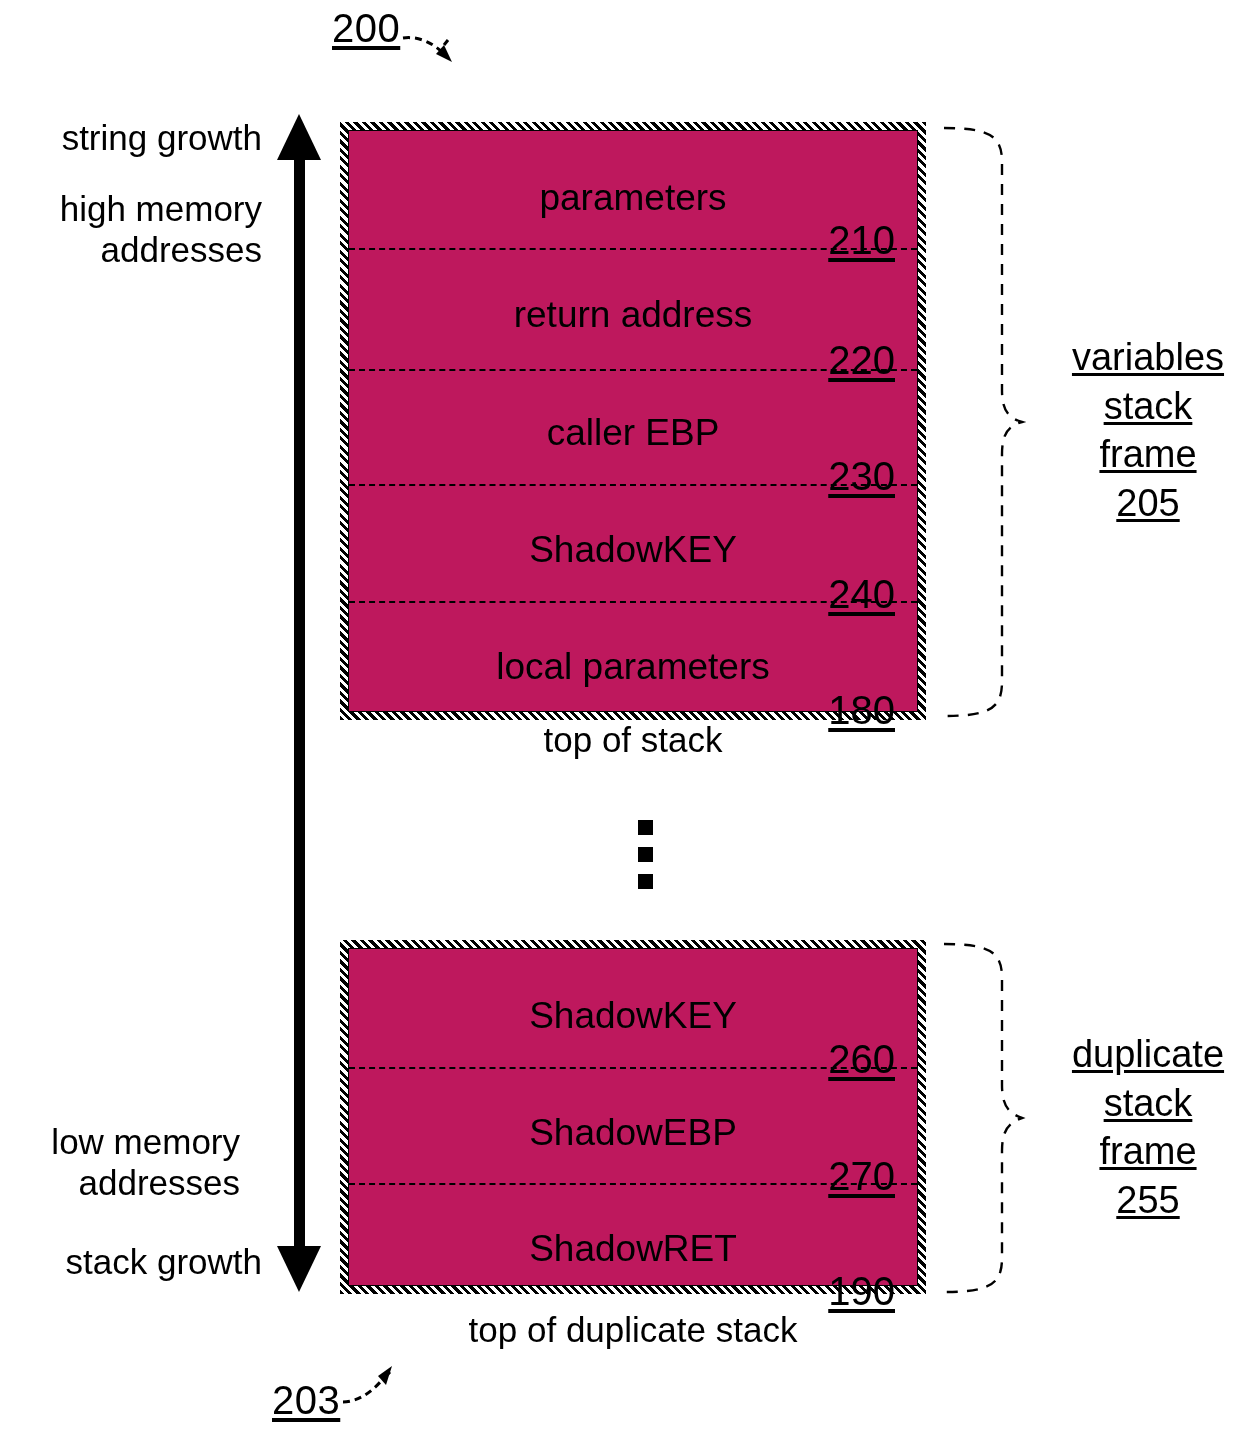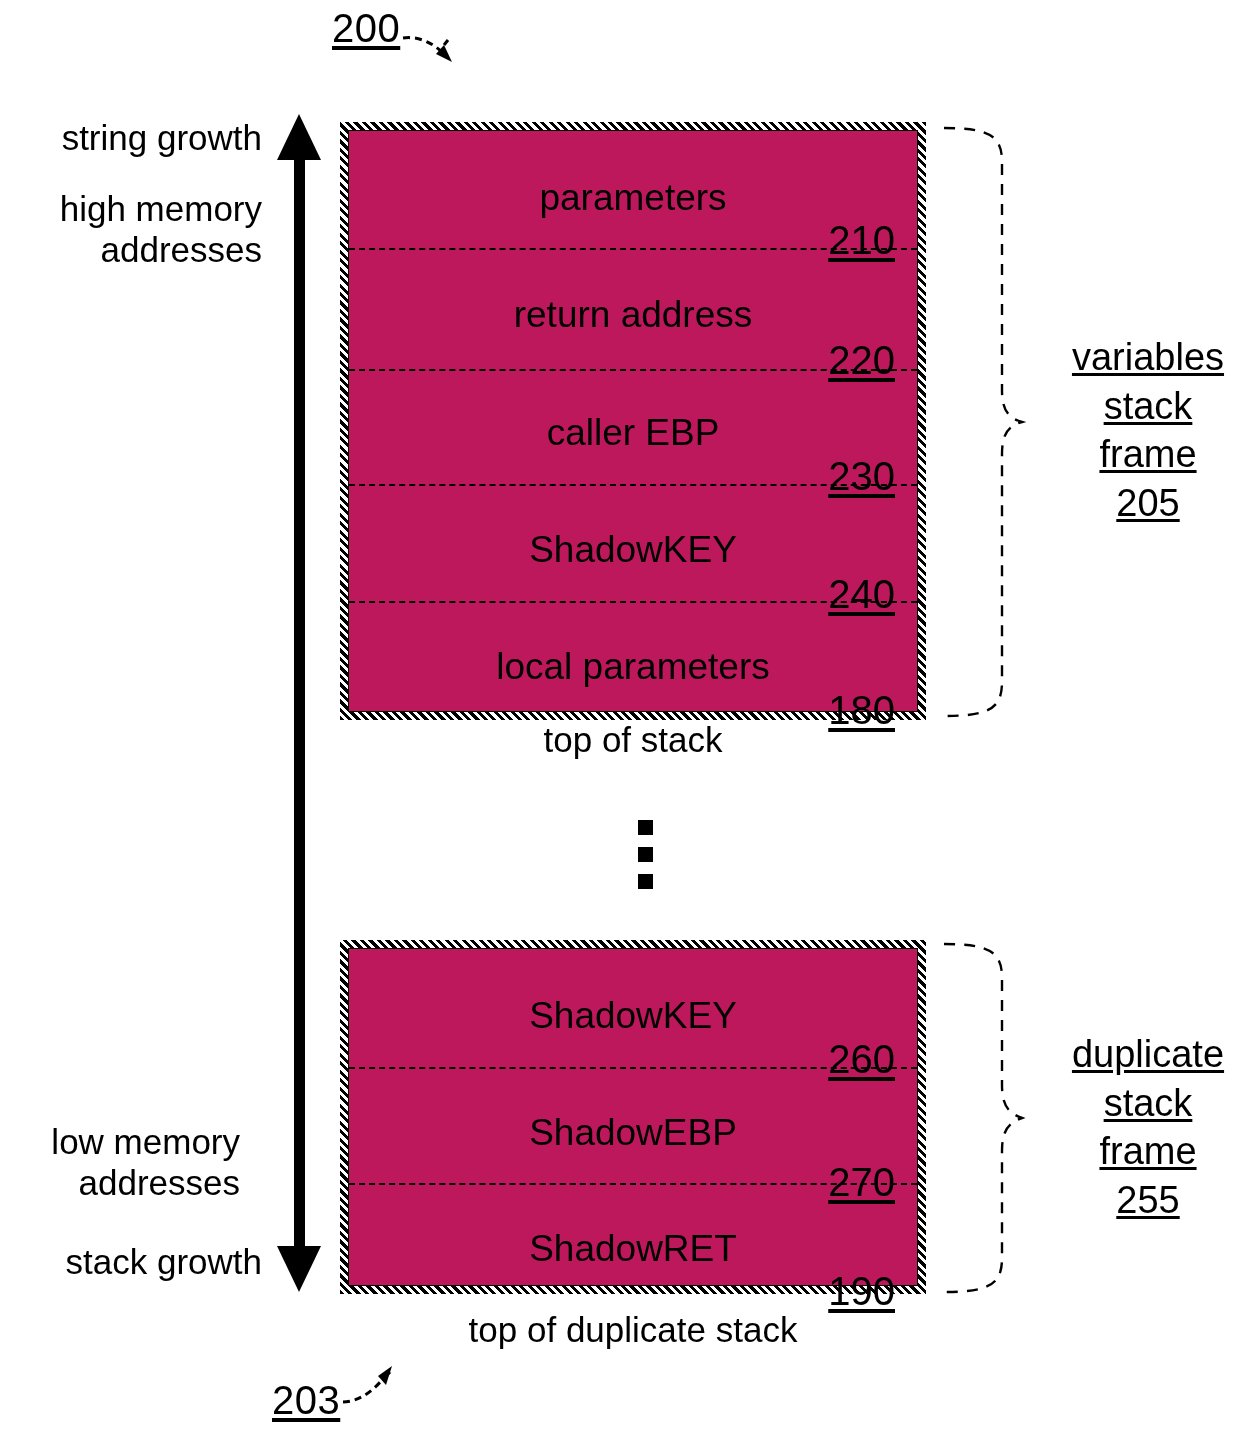--- a/index.html
+++ b/index.html
@@ -190,21 +190,21 @@
     <div class="ellipsis-dot abs" style="left:638px; top:874px;"></div>
   </div>
 
   <div class="abs stack-box" style="left:340px; top:940px; width:586px; height:354px;">
 
     <div class="row-label" style="top:48px;">ShadowKEY</div>
     <div class="row-num" style="right:22px; top:90px;">260</div>
     <div class="row-divider" style="top:118px;"></div>
 
     <div class="row-label" style="top:165px;">ShadowEBP</div>
-    <div class="row-num" style="right:22px; top:207px;margin-top:6px;">270</div>
+    <div class="row-num" style="right:22px; top:207px;">270</div>
     <div class="row-divider" style="top:234px;"></div>
 
     <div class="row-label" style="top:281px;">ShadowRET</div>
     <div class="row-num" style="right:22px; top:322px;">190</div>
   </div>
 
   <div class="caption" style="left:340px; top:1312px; width:586px;">top of duplicate stack</div>
 
   <svg class="abs" style="left:930px; top:937px;" width="130" height="362">
     <path d="M14,7 C60,7 72,15 72,41

